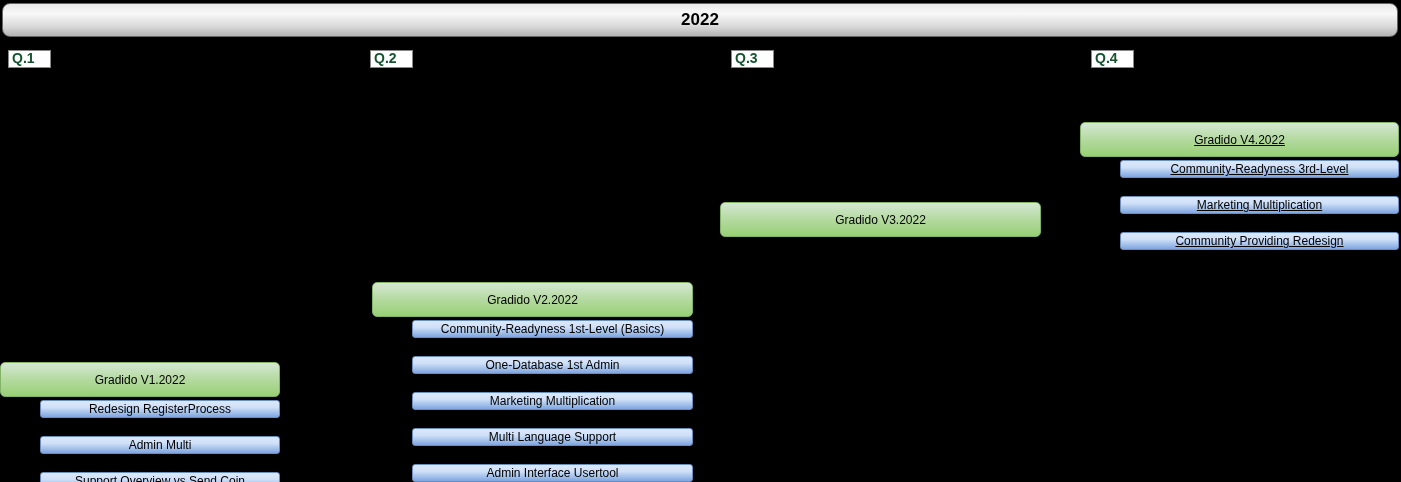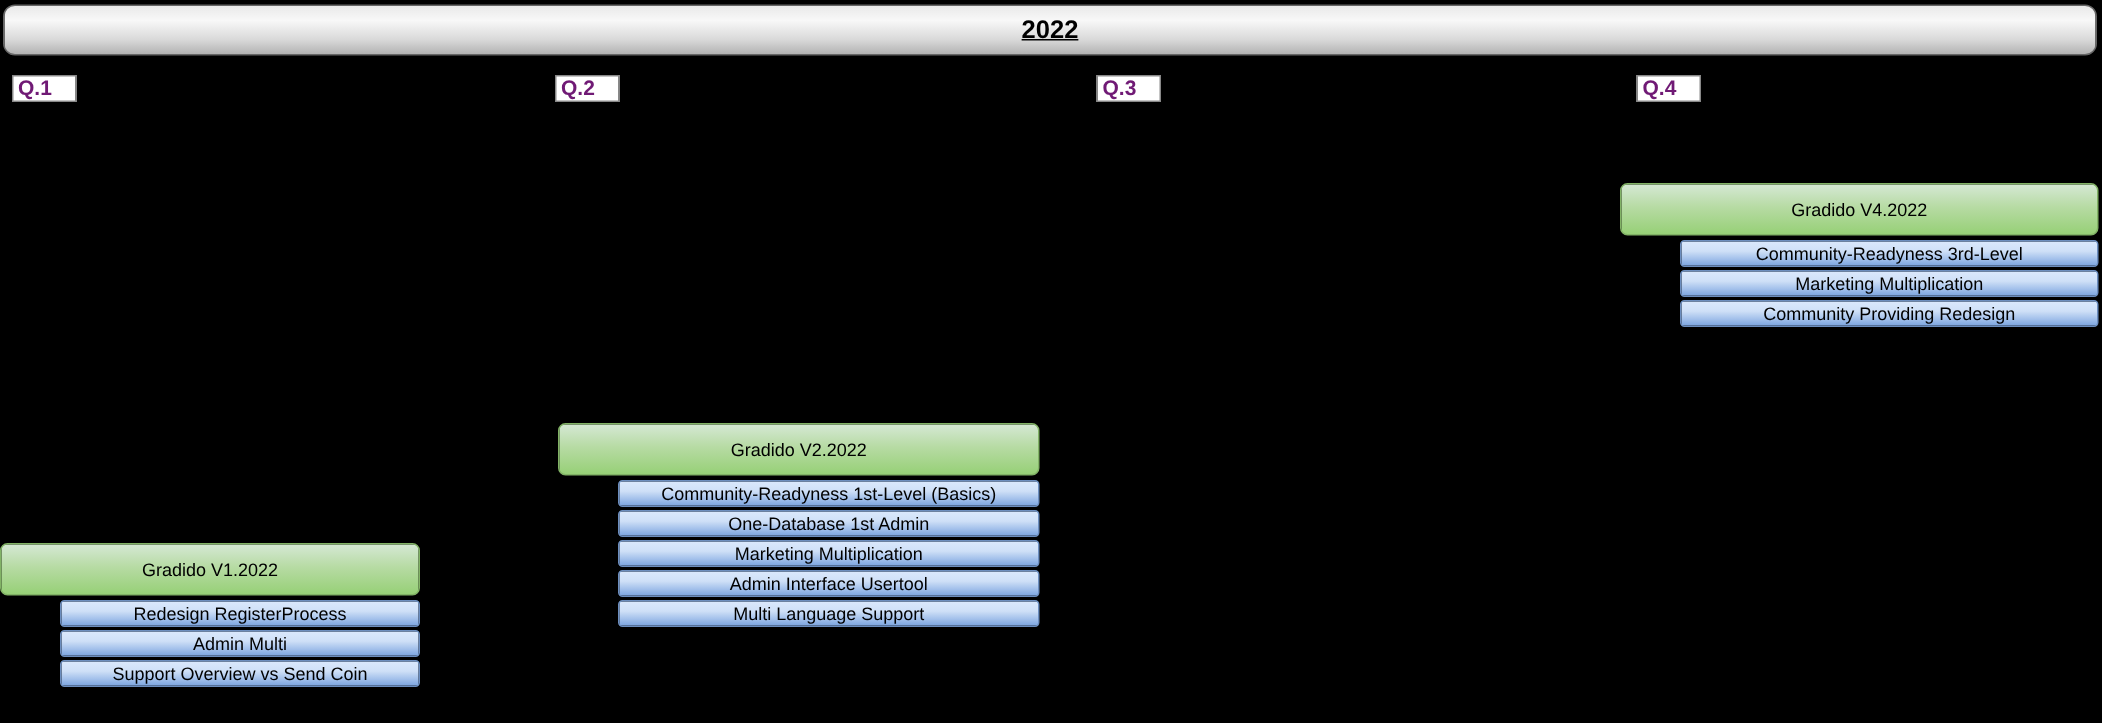--- a/index.html
+++ b/index.html
@@ -21,68 +21,67 @@
     width: 1394px;
     height: 32px;
     border: 1px solid #666666;
     border-radius: 8px;
     background: linear-gradient(180deg, #e9e9e9 0%, #f8f8f8 30%, #d9d9d9 70%, #b3b3b3 100%);
     display: flex;
     align-items: center;
     justify-content: center;
     font-size: 17px;
     font-weight: bold;
-    text-decoration: underline;
   }
 
   
   .q-label {
     position: absolute;
     top: 50px;
     width: 34px;
     height: 15px;
     background: #ffffff;
     border: 1px solid #888888;
     font-size: 14px;
     font-weight: bold;
     line-height: 15px;
     padding: 0 4px 1px 3px;
-    color: #701a75;
+    color: #14532d;
   }
   .q1 { left: 8px; }
   .q2 { left: 370px; }
   .q3 { left: 731px; }
   .q4 { left: 1091px; }
 
   
   .group { position: absolute; }
   .g1 { left: 0px;    top: 362px; width: 280px; }
   .g2 { left: 372px;  top: 282px; width: 321px; text-align: right; }
   .g3 { left: 720px;  top: 202px; width: 321px; }
-  .g4 { left: 1080px; top: 122px; width: 319px; }
+  .g4 { left: 1080px; top: 122px; width: 319px; text-decoration: underline; }
 
   .release-card {
     height: 33px;
     border: 1px solid #82b366;
     border-radius: 5px;
     background: linear-gradient(180deg, #d5e8d4 0%, #b7dba4 45%, #97d077 100%);
     display: flex;
     align-items: center;
     justify-content: center;
     font-size: 12px;
   }
 
   .items { margin-left: 40px; margin-top: 3px; }
 
   .item {
     height: 16px;
     border: 1px solid #6c8ebf;
     border-radius: 3px;
     background: linear-gradient(180deg, #dae8fc 0%, #cfe0f7 40%, #7ea6e0 100%);
-    margin-bottom: 2px;
+    margin-bottom: 18px;
     display: flex;
     align-items: center;
     justify-content: center;
     font-size: 12px;
   }
 </style>
 </head>
 <body>
 
 <div class="year-bar">
@@ -102,26 +101,27 @@
     <div class="item">Support Overview vs Send Coin</div>
   </div>
 </div>
 
 <div class="group g2">
   <div class="release-card">Gradido V2.2022</div>
   <div class="items">
     <div class="item">Community-Readyness 1st-Level (Basics)</div>
     <div class="item">One-Database 1st Admin</div>
     <div class="item">Marketing Multiplication</div>
+    <div class="item">Multi Language Support</div>
     <div class="item">Admin Interface Usertool</div>
-    <div class="item">Multi Language Support</div>
   </div>
 </div>
 
 <div class="group g3">
+  <div class="release-card">Gradido V3.2022</div>
 </div>
 
 <div class="group g4">
   <div class="release-card">Gradido V4.2022</div>
   <div class="items">
     <div class="item">Community-Readyness 3rd-Level</div>
     <div class="item">Marketing Multiplication</div>
     <div class="item">Community Providing Redesign</div>
   </div>
 </div>

